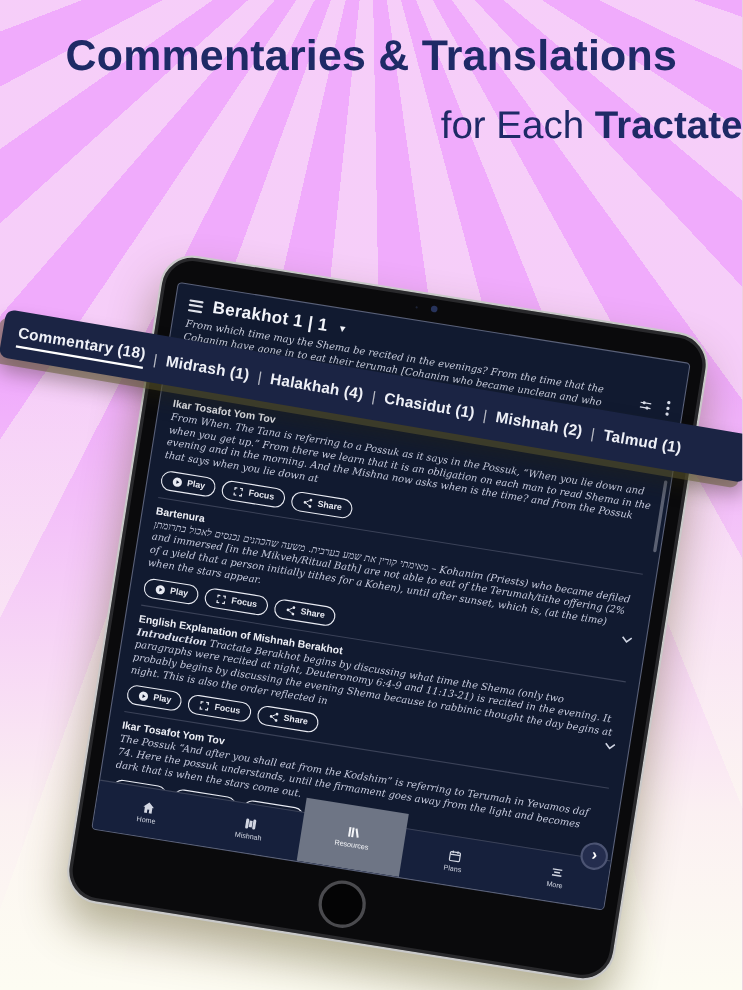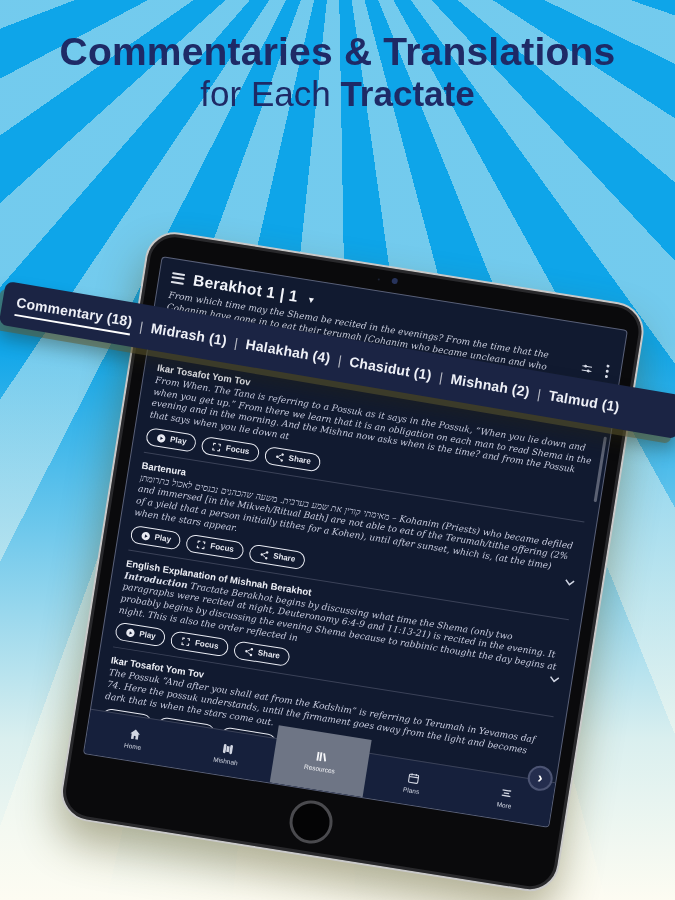--- a/index.html
+++ b/index.html
@@ -1,29 +1,29 @@
 <!DOCTYPE html>
 <html><head>
 <meta charset="utf-8">
 <style>
   html,body{margin:0;padding:0;background:#e8e5c9;}
   .stage{position:relative;width:675px;height:900px;overflow:hidden;
          font-family:"Liberation Sans",sans-serif;
-         background:#0ea5e9;}
+         background:#f0abfc;}
   .stage::before{content:"";position:absolute;inset:-60px;
          background:repeating-conic-gradient(from 4deg at 50% -4%,
             rgba(255,255,250,0) 0deg 7deg,
             rgba(255,255,244,.42) 7deg 14deg);}
   .stage::after{content:"";position:absolute;inset:0;pointer-events:none;
          background:linear-gradient(180deg,rgba(253,252,238,0) 38%,rgba(253,252,240,.85) 82%,#fdfcf2 100%);}
 
   
   .headline{position:absolute;top:30px;left:0;width:100%;text-align:center;z-index:5;color:#1e2a66;}
   .headline-line1{font-size:39px;font-weight:bold;letter-spacing:.2px;}
-  .headline-line2{font-size:35px;margin-top:0;font-weight:400;}
+  .headline-line2{font-size:35px;margin-top:20px;font-weight:400;text-align:right;}
   .headline-line2 strong{font-weight:bold;}
 
   
   .tablet{position:absolute;left:150px;top:228px;width:500px;height:592px;
           transform:rotate(9deg);transform-origin:top left;z-index:10;
           background:#0a0a0c;border:2px solid #c9c9c9;border-radius:30px;
           box-shadow:inset 0 0 0 3px #29292c, 0 22px 40px rgba(90,84,35,.45);}
   .camera{position:absolute;top:9px;left:49%;width:6px;height:6px;border-radius:50%;
           background:#27335b;box-shadow:-16px 1px 0 -2px #1d2336;}
   .homebtn{position:absolute;bottom:11px;left:50%;transform:translateX(-50%);

